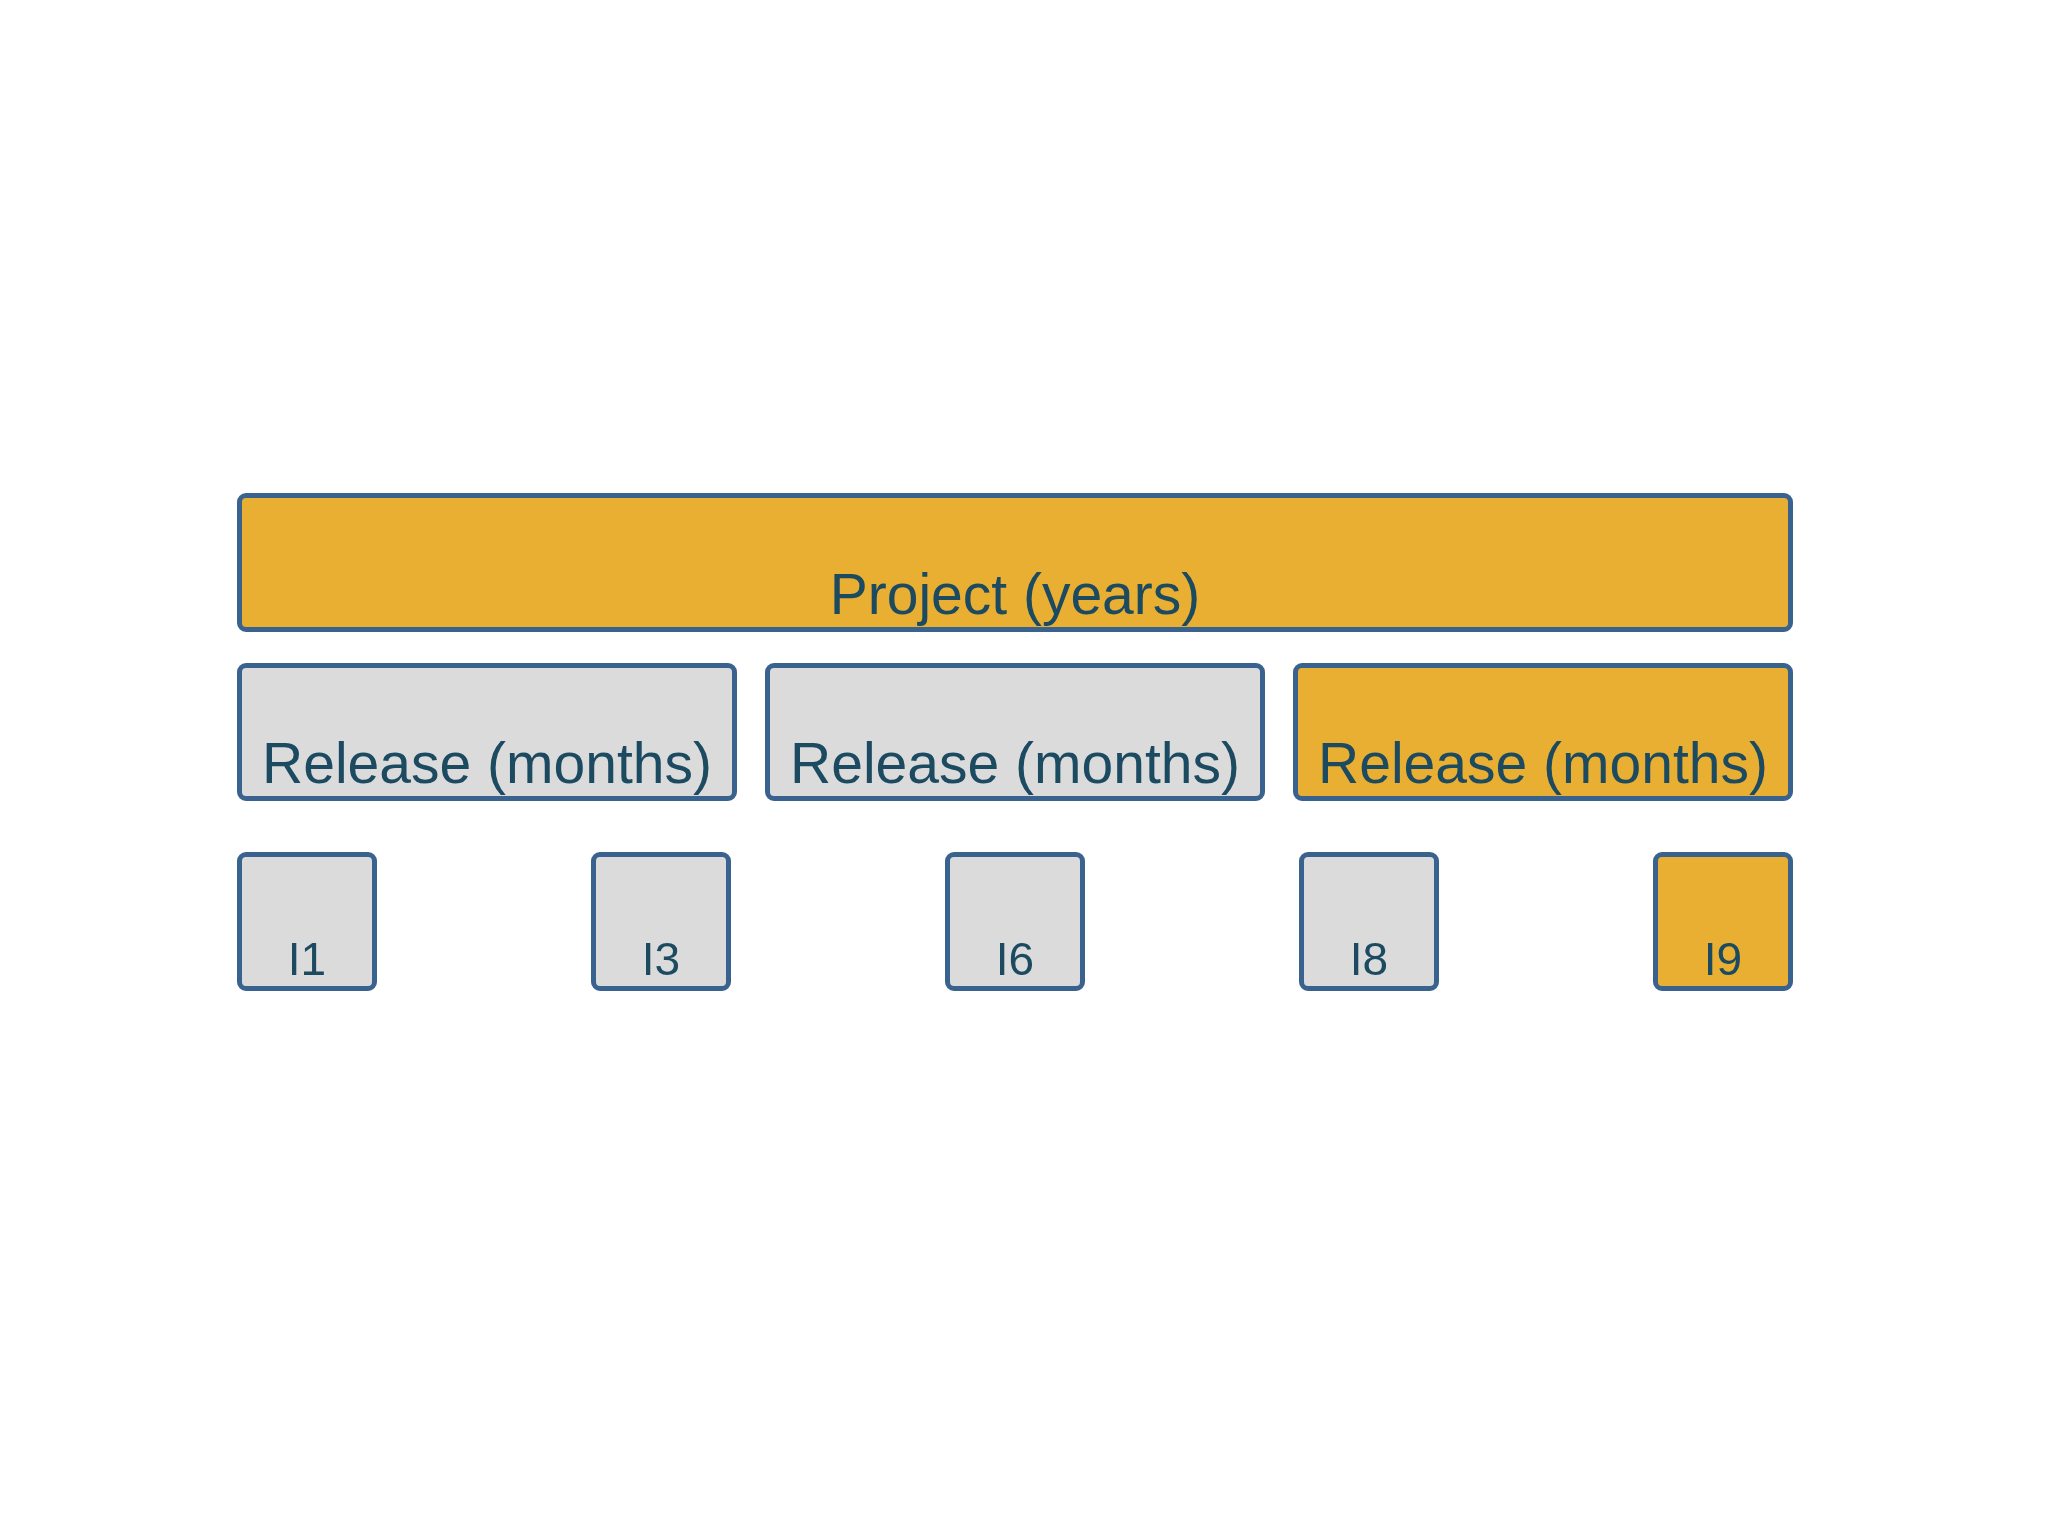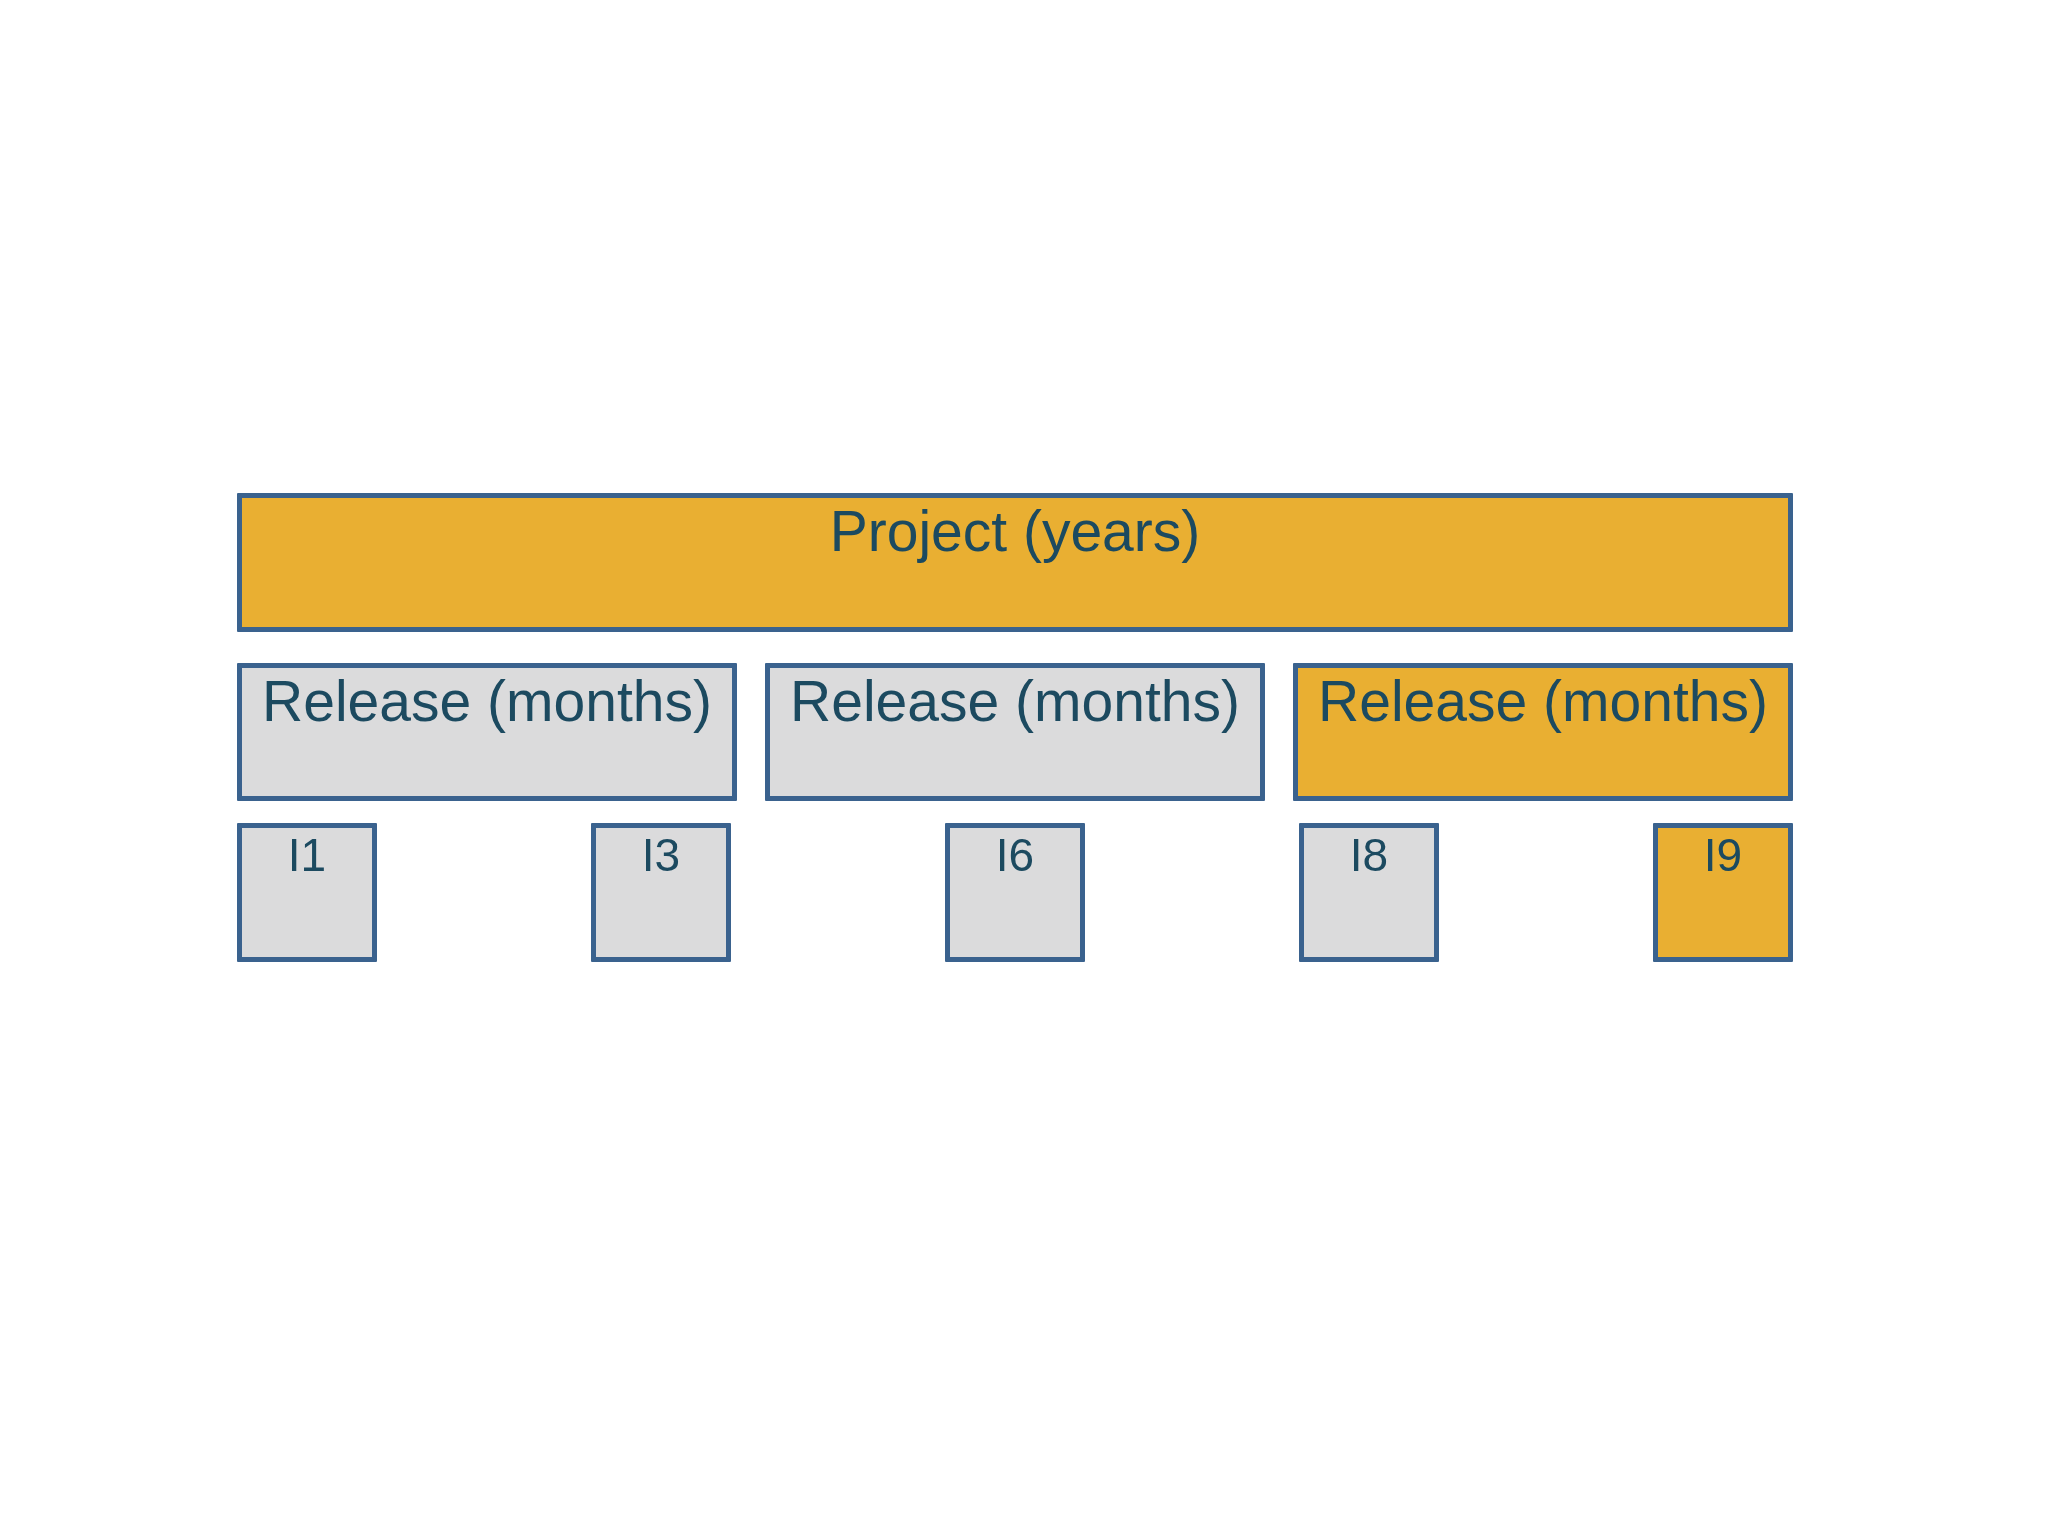--- a/index.html
+++ b/index.html
@@ -18,23 +18,23 @@
     font-family: "Liberation Sans", sans-serif;
     overflow: hidden;
   }
   .canvas {
     position: absolute;
     inset: 0;
     background: var(--bg);
   }
   .shape {
     border: 5px solid var(--border);
-    border-radius: 1px;
+    border-radius: 9px;
     display: flex;
-    align-items: flex-start;
+    align-items: flex-end;
     justify-content: center;
     color: var(--text);
   }
   .variant-gold { background: var(--gold); }
   .variant-gray { background: var(--gray); }
 
   .project-bar {
     position: absolute;
     left: 237px;
     top: 493px;
@@ -52,21 +52,21 @@
     justify-content: space-between;
   }
   .release-bar {
     width: 500px;
     height: 138px;
     font-size: 57px;
   }
   .iteration-row {
     position: absolute;
     left: 237px;
-    top: 823px;
+    top: 852px;
     width: 1556px;
     height: 139px;
     display: flex;
     justify-content: space-between;
   }
   .iteration-box {
     width: 140px;
     height: 139px;
     font-size: 46px;
   }

